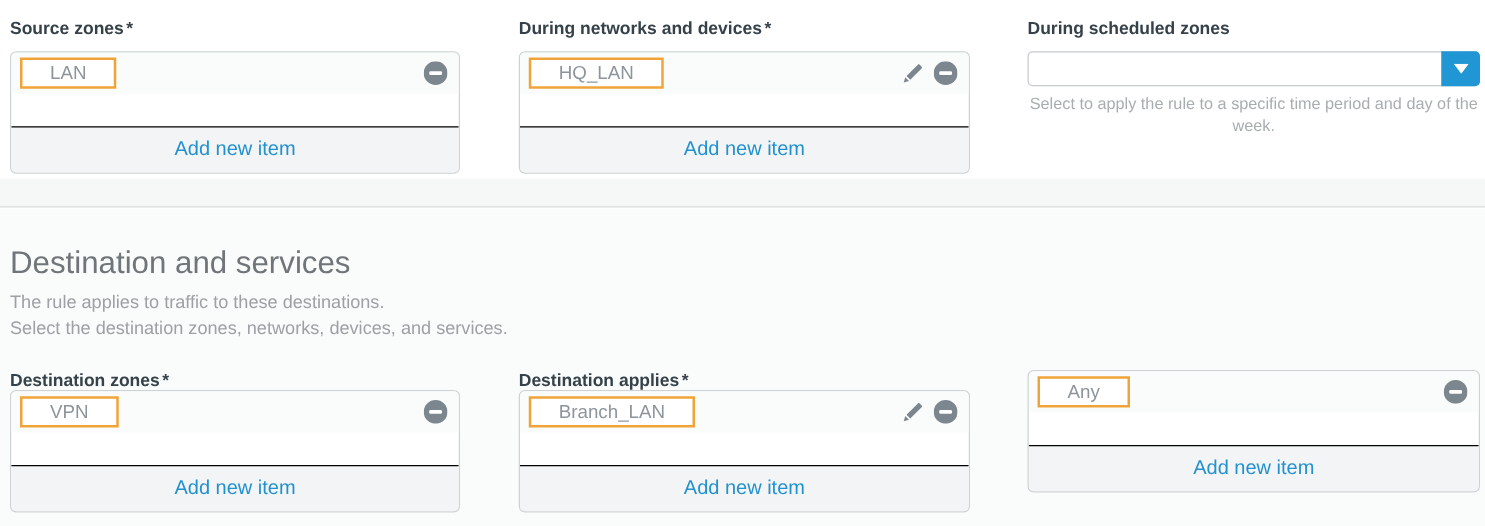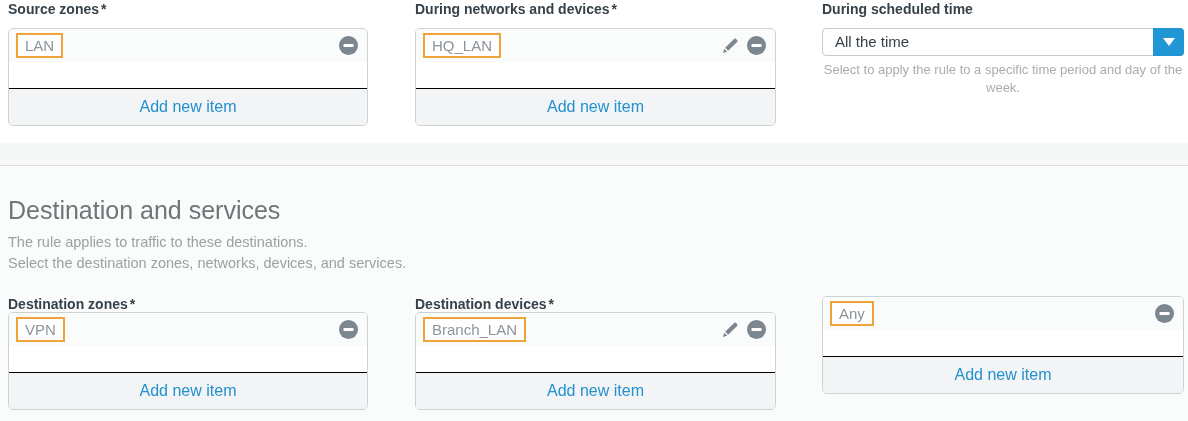--- a/index.html
+++ b/index.html
@@ -39,21 +39,21 @@
   }
   .item-row {
     height: 33px; background: #fafbfb;
     display: flex; align-items: center;
     padding: 0 9px 0 7px; flex: none;
   }
   .chip {
     display: inline-block;
     border: 2px solid #efa43a; background: #ffffff;
     color: #8d959b; font-size: 15px;
-    height: 25px; line-height: 21px; padding: 0 7px;
+    height: 25px; line-height: 21px; padding: 0 22px;
     white-space: nowrap;
   }
   .row-icons { margin-left: auto; display: flex; align-items: center; gap: 7px; }
   .icon-btn { display: inline-flex; cursor: pointer; line-height: 0; }
   .grow { flex: 1; }
   .add-row {
     flex: none; height: 37px;
     background: #f3f4f5; border-top: 1px solid #000000;
     color: #2191cf; font-size: 16px;
     display: flex; align-items: center; justify-content: center;
@@ -88,21 +88,21 @@
     font-size: 25px; font-weight: 300; color: #6f7578; line-height: 30px;
   }
   .section-sub {
     margin-top: 7px; font-size: 14.5px; line-height: 21px; color: #9da1a4;
   }
 
   
   .c1 { left: 8px;   width: 360px; }
   .c2 { left: 415px; width: 361px; }
   .c3 { left: 822px; width: 362px; }
-  .row-top    { top: 1px; }
+  .row-top    { top: 14px; }
   .row-bottom { top: 296px; }
 </style>
 </head>
 <body>
 
 <div class="band"></div>
 <div class="lower-bg"></div>
 
 <div class="field row-top c1">
   <div class="f-label"><span>Source zones</span><span class="req">*</span></div>
@@ -142,23 +142,22 @@
             </svg>
         </span>
       </span>
     </div>
     <div class="grow"></div>
     <div class="add-row">Add new item</div>
   </div>
 </div>
 
 <div class="field row-top c3">
-  <div class="f-label">During scheduled time</div>
+  <div class="f-label">During scheduled zones</div>
   <div class="select">
-    <span class="select-value">All the time</span>
     <span class="select-btn">
       <svg width="12" height="8" viewBox="0 0 12 8">
           <path d="M0 0 H12 L6 8 Z" fill="#ffffff"></path>
         </svg>
     </span>
   </div>
   <div class="help-text">Select to apply the rule to a specific time period and day of the week.</div>
 </div>
 
 <div class="section-header">
@@ -182,21 +181,21 @@
             </svg>
         </span>
       </span>
     </div>
     <div class="grow"></div>
     <div class="add-row">Add new item</div>
   </div>
 </div>
 
 <div class="field row-bottom c2">
-  <div class="f-label"><span>Destination devices</span><span class="req">*</span></div>
+  <div class="f-label"><span>Destination applies</span><span class="req">*</span></div>
   <div class="listbox">
     <div class="item-row">
       <span class="chip">Branch_LAN</span>
       <span class="row-icons">
         <span class="icon-btn">
           <svg width="20" height="20" viewBox="0 0 20 20">
               <path fill="#7b868e" d="M3 17 L4.2 12.8 L7.2 15.8 Z"></path>
               <path fill="#7b868e" d="M5.2 11.8 L14.3 2.7 C14.7 2.3 15.3 2.3 15.7 2.7 L17.3 4.3 C17.7 4.7 17.7 5.3 17.3 5.7 L8.2 14.8 Z"></path>
             </svg>
         </span>

